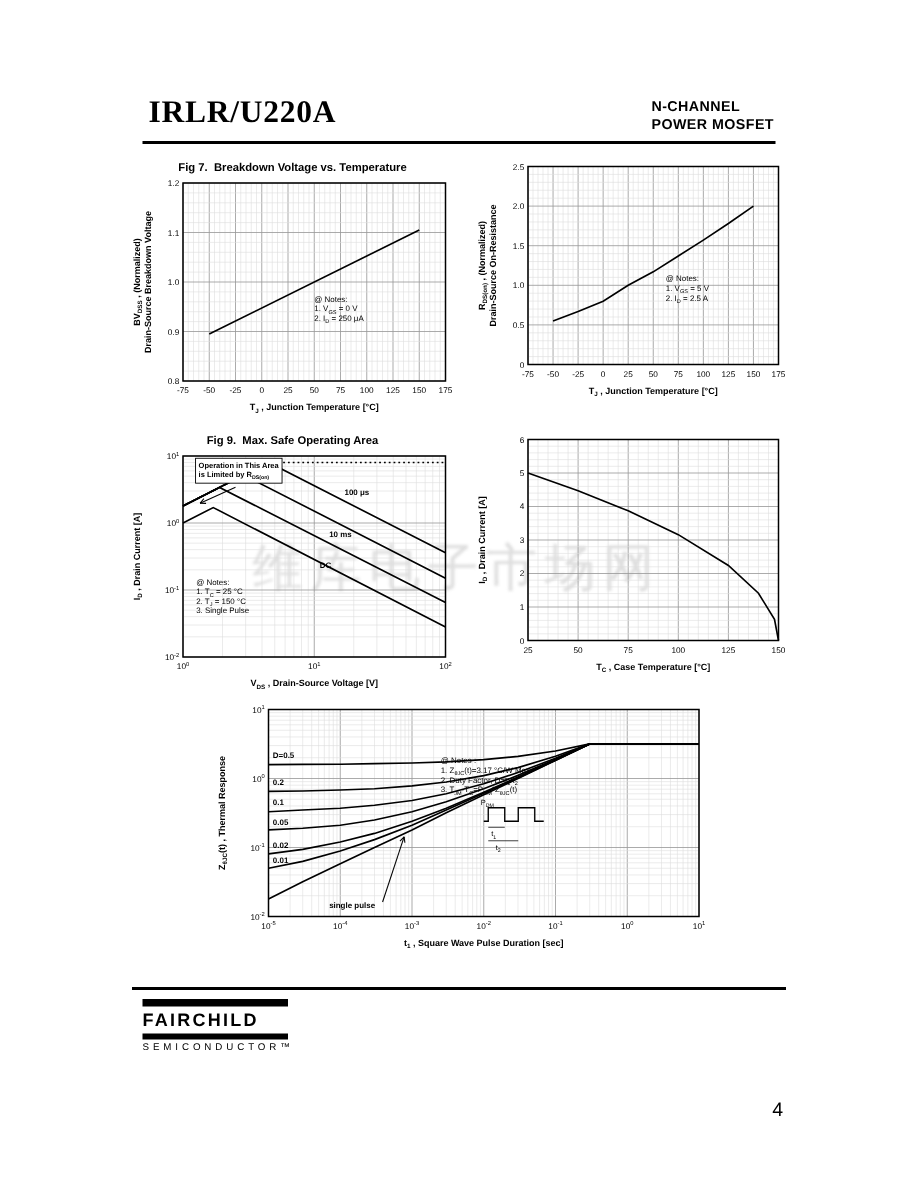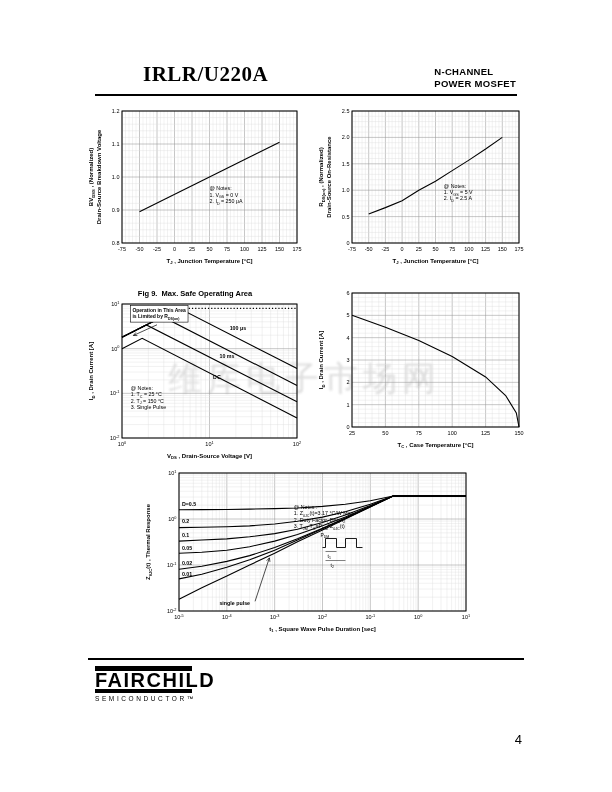--- a/index.html
+++ b/index.html
@@ -1,59 +1,60 @@
 <!DOCTYPE html>
 <html><head>
 <meta charset="utf-8">
 <style>
   html,body{margin:0;padding:0;background:#fff;}
   .page{position:relative;width:612px;height:792px;background:#fff;overflow:hidden;
         font-family:"Liberation Sans",sans-serif;color:#000;}
   
   .part-number{position:absolute;left:99px;top:62px;font-family:"Liberation Serif",serif;
-               font-weight:bold;font-size:21px;letter-spacing:.5px;margin-left:44px;}
+               font-weight:bold;font-size:21px;letter-spacing:.5px;}
   .device-type{position:absolute;right:96px;top:66px;font-weight:bold;
                font-size:9.5px;line-height:1.3;letter-spacing:.3px;}
   .header-rule{position:absolute;left:95px;right:95px;top:94px;height:2px;background:#000;}
   
   .fig{position:absolute;margin:0;padding:0;}
   .fig-title{font-size:7.5px;font-weight:bold;text-align:center;height:11px;line-height:11px;white-space:pre;}
   .fig-plot{width:100%;height:calc(100% - 12px);}
   #fig7 {left:86px; top:106px;width:218px;height:172px;}
   #fig8 {left:316px;top:106px;width:210px;height:172px;}
   #fig9 {left:86px; top:288px;width:218px;height:174px;}
   #fig10{left:316px;top:288px;width:210px;height:174px;}
   #fig11{left:143px;top:468px;width:330px;height:178px;}
   svg text{font-family:"Liberation Sans",sans-serif;fill:#000;}
   
   .watermark{position:absolute;left:168px;top:356px;font-size:34px;letter-spacing:5px;
              color:#8a8a8a;opacity:.28;filter:blur(1.2px);pointer-events:none;}
   
   .footer-rule{position:absolute;left:88px;width:436px;top:658px;height:2px;background:#000;}
   .logo{position:absolute;left:95px;top:666px;width:97px;}
   .logo-bar{height:4.5px;background:#000;}
-  .logo-brand{font-weight:bold;font-size:20px;letter-spacing:1.5px;line-height:16px;padding:1px 0;}
+  .logo-brand{font-weight:bold;font-size:12px;letter-spacing:1.5px;line-height:16px;padding:1px 0;}
   .logo-sub{font-size:6.5px;letter-spacing:2.6px;margin-top:2px;}
   .page-number{position:absolute;right:90px;top:732px;font-size:13px;}
 </style>
 </head>
 <body>
 
 <div class="page">
 
   <div class="part-number">IRLR/U220A</div>
   <div class="device-type">
     <div>N-CHANNEL</div>
     <div>POWER MOSFET</div>
   </div>
   <div class="header-rule"></div>
 
   <div class="watermark">维库电子市场网</div>
 
   <figure class="fig" id="fig7">
+    <figcaption class="fig-title">Fig 7.  Breakdown Voltage vs. Temperature</figcaption>
     <div class="fig-plot"><svg width="218" height="160" viewBox="0 0 218 160">
           <g>
             <line x1="36" y1="5" x2="36" y2="137" stroke="#999" stroke-width="0.55"></line>
             <line x1="39.5" y1="5" x2="39.5" y2="137" stroke="#ddd" stroke-width="0.4"></line>
             <line x1="43" y1="5" x2="43" y2="137" stroke="#ddd" stroke-width="0.4"></line>
             <line x1="46.5" y1="5" x2="46.5" y2="137" stroke="#ddd" stroke-width="0.4"></line>
             <line x1="50" y1="5" x2="50" y2="137" stroke="#ddd" stroke-width="0.4"></line>
             <line x1="53.5" y1="5" x2="53.5" y2="137" stroke="#999" stroke-width="0.55"></line>
             <line x1="57" y1="5" x2="57" y2="137" stroke="#ddd" stroke-width="0.4"></line>
             <line x1="60.5" y1="5" x2="60.5" y2="137" stroke="#ddd" stroke-width="0.4"></line>

